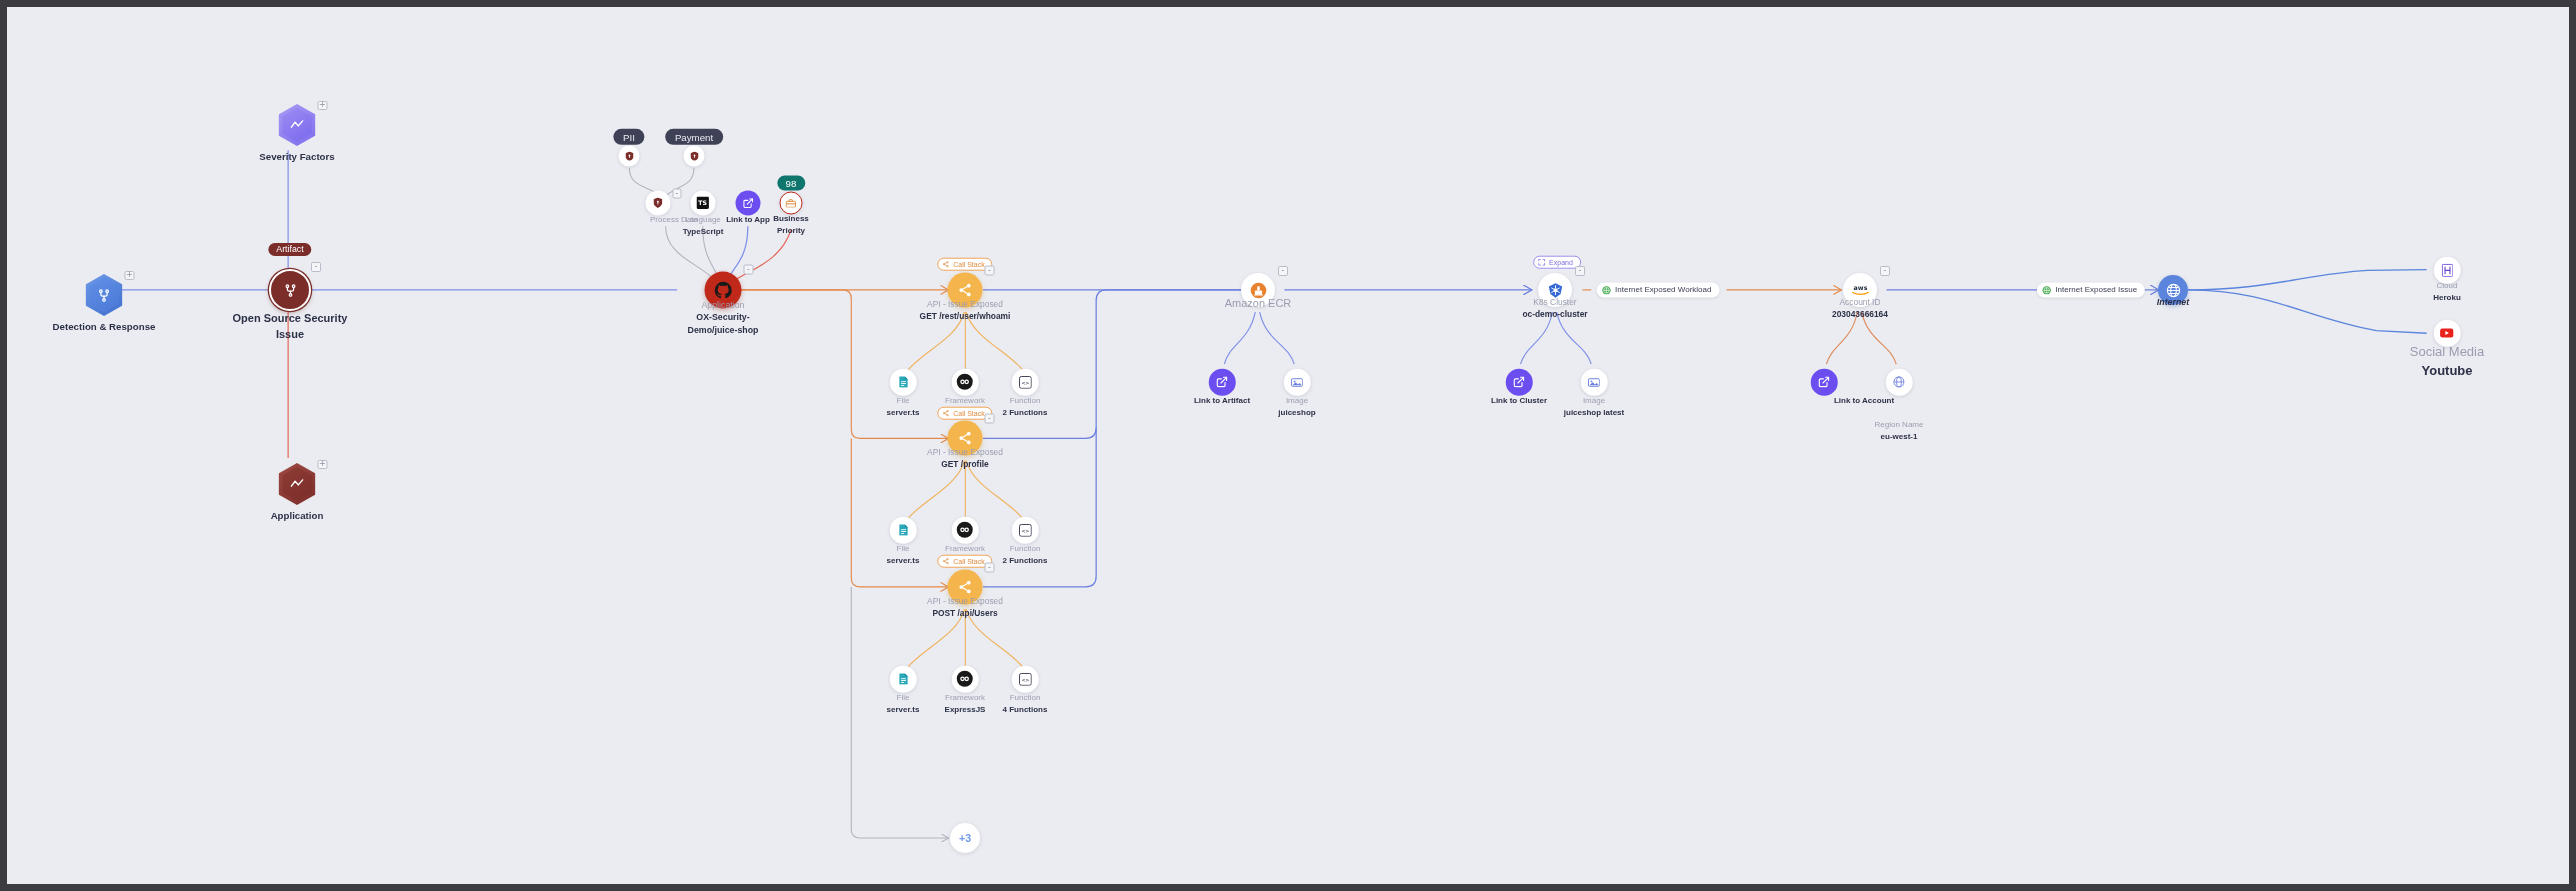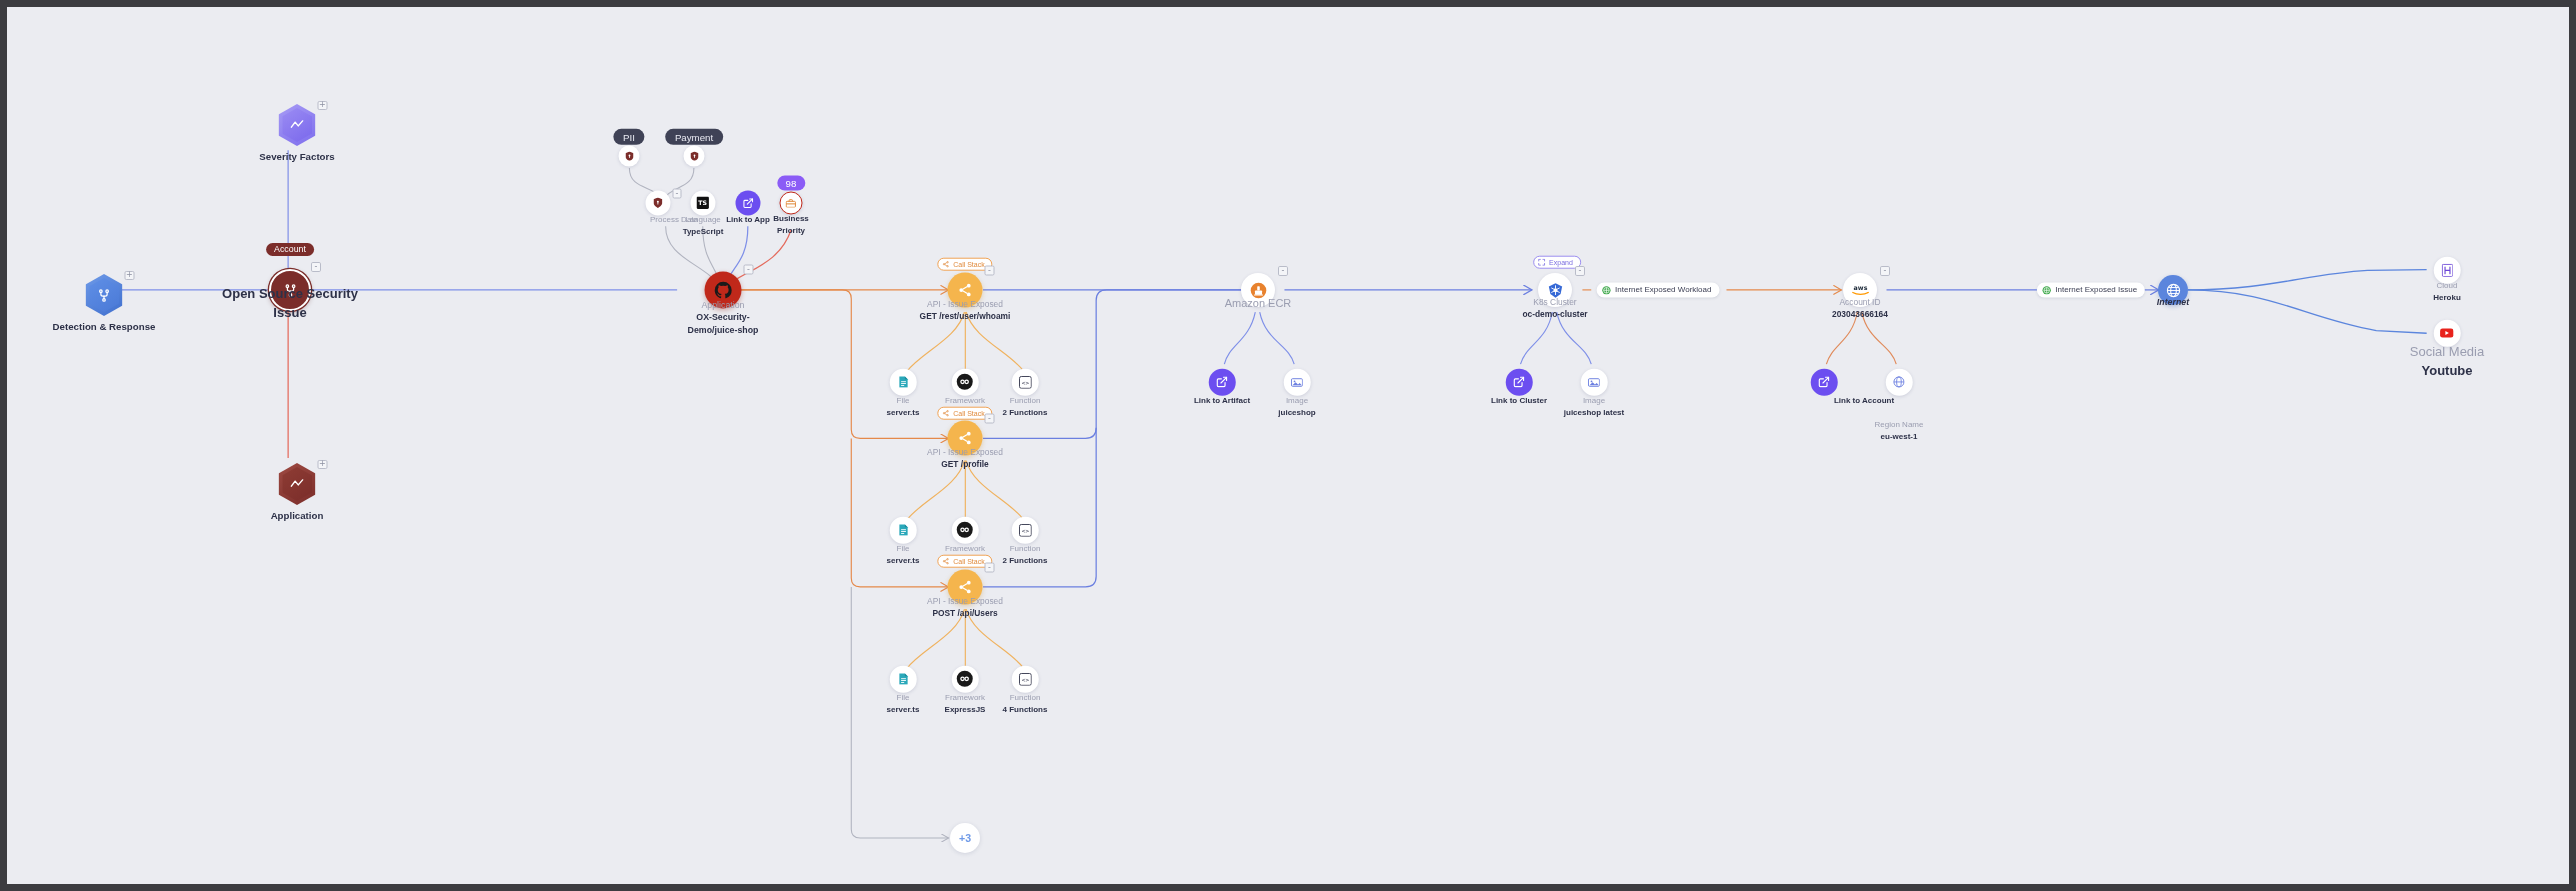--- a/index.html
+++ b/index.html
@@ -58,21 +58,21 @@
     background:#7b2d2a; color:#fff; border-radius:8px;
     padding:1.8px 8px; font-size:8.8px; white-space:nowrap; z-index:2;
   }
   .chip-dark{
     position:absolute; transform:translate(-50%,-50%);
     background:#3f4256; color:#e9eaf2; border-radius:8.8px;
     padding:2.7px 9.7px; font-size:9.7px; white-space:nowrap;
   }
   .badge-num{
     position:absolute; left:50%; transform:translateX(-50%);
-    background:#8b5cf6; color:#fff; border-radius:8.8px;
+    background:#0f766e; color:#fff; border-radius:8.8px;
     padding:1.8px 8.8px; font-size:9.7px; white-space:nowrap; z-index:2;
   }
 
   
   .wcirc{
     width:26.5px;height:26.5px;border-radius:50%;background:#fff;
     box-shadow:0 0.9px 3.5px rgba(70,80,120,.18);
     display:flex;align-items:center;justify-content:center;
   }
   .wcirc.big{ width:32px;height:32px; }
@@ -213,32 +213,32 @@
       </svg>
     </div>
   </div>
   <div class="pm" style="left:39px; top:-3.5px;">+</div>
   <div class="lbl" style="top:46px; font-size:9.7px;">
     <span class="val">Severity Factors</span>
   </div>
 </div>
 
 <div class="node" style="left:283px; top:283px;">
-  <div class="sev-pill" style="top:-26.5px;">Account</div>
+  <div class="sev-pill" style="top:-26.5px;">Artifact</div>
   <div class="circ" style="width:42px;height:42px;background:#7b2d2a;border:2.2px solid #fff;box-shadow:0 0 0 1.3px #7b2d2a, 0 1.8px 5.3px rgba(90,40,40,.35);">
     <svg width="15" height="15" viewBox="0 0 24 24" fill="none" stroke="#fff" stroke-width="2" stroke-linecap="round">
       <circle cx="7" cy="5" r="2"></circle>
             <circle cx="17" cy="5" r="2"></circle>
             <circle cx="12" cy="19" r="2"></circle>
       <path d="M7 7v3a3 3 0 0 0 3 3h4a3 3 0 0 0 3-3V7"></path>
             <path d="M12 13v4"></path>
     </svg>
   </div>
   <div class="pm" style="left:42px; top:-7px;">-</div>
-  <div class="lbl" style="top:16px; font-size:13px;">
+  <div class="lbl" style="top:42px; font-size:11px;">
     <span class="val">Open Source Security</span>
     <span class="val">Issue</span>
   </div>
 </div>
 
 <div class="node" style="left:290px; top:477px;">
   <div class="hex-outer" style="background:linear-gradient(145deg,#9e4a42,#7b2d2a); filter:drop-shadow(0 1.8px 3.5px rgba(90,40,40,.4));">
     <div class="hex" style="background:linear-gradient(145deg,#8e3c34,#7b2d2a); filter:none;">
       <svg width="15" height="13.3" viewBox="0 0 24 20" fill="none" stroke="#fff" stroke-width="2.3" stroke-linecap="round" stroke-linejoin="round">
         <path d="M3 14 L9 6 L14 12 L21 4"></path>

